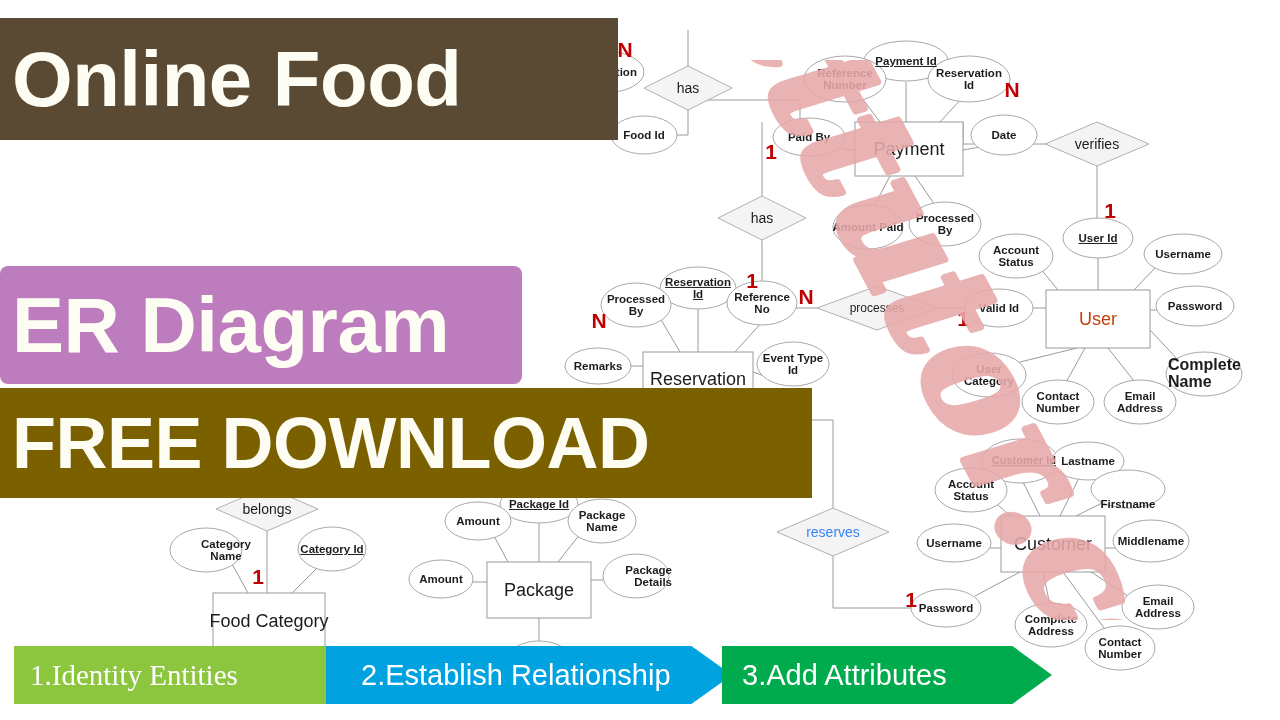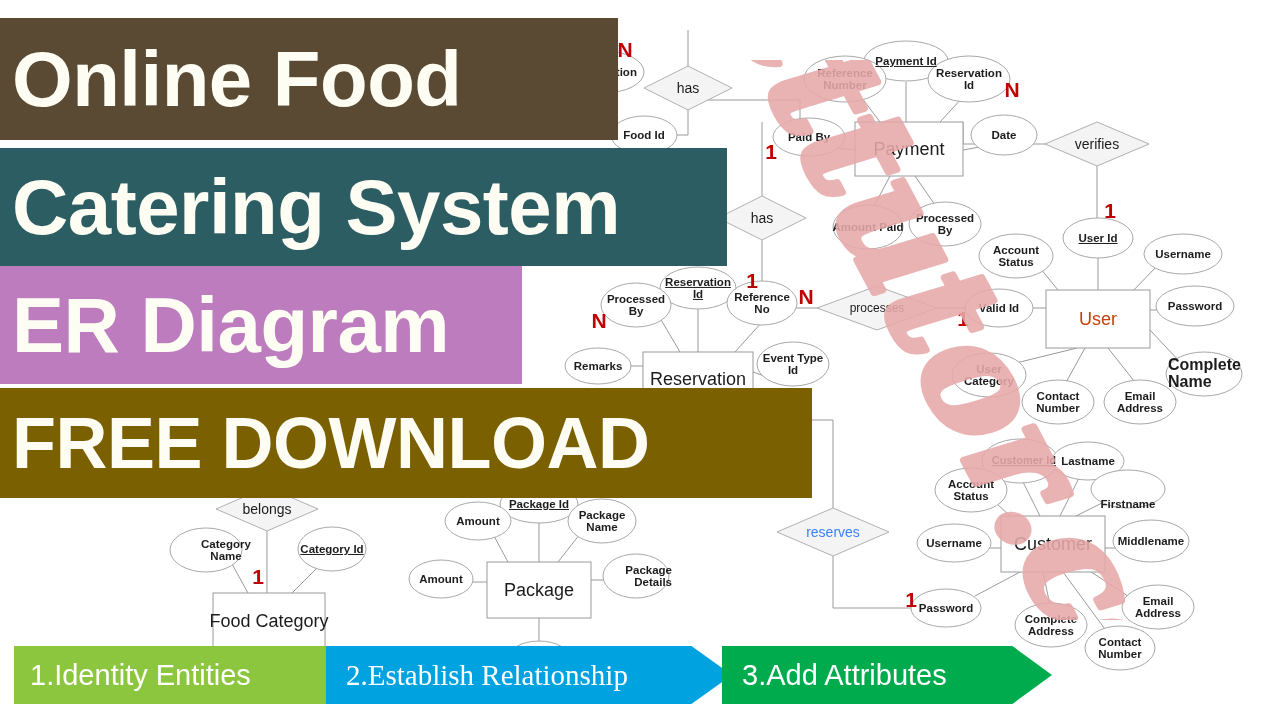--- a/index.html
+++ b/index.html
@@ -44,40 +44,40 @@
     display: flex;
     align-items: center;
     color: #fdfdf3;
     font-weight: bold;
     letter-spacing: -0.5px;
     white-space: nowrap;
     overflow: hidden;
   }
   #banner-1 { left: 0; top: 18px;  width: 618px; height: 122px; background: #5a4a33; font-size: 78px; padding-left: 12px; box-sizing: border-box; }
   #banner-2 { left: 0; top: 148px; width: 727px; height: 118px; background: #2b5d63; font-size: 78px; padding-left: 12px; box-sizing: border-box; }
-  #banner-3 { left: 0; top: 266px; width: 522px; height: 118px; background: #bc7cbe; font-size: 78px; padding-left: 12px; box-sizing: border-box; }
+  #banner-3 { left: 0; top: 266px; width: 522px; height: 118px; background: #bc7cbe; font-size: 78px; padding-left: 12px; box-sizing: border-box; border-radius: 8px; }
   #banner-4 { left: 0; top: 388px; width: 812px; height: 110px; background: #7b6000; font-size: 72px; padding-left: 12px; box-sizing: border-box; }
 
   
   .chev {
     position: absolute;
     height: 58px;
     display: flex;
     align-items: center;
     color: #ffffff;
     font-size: 29px;
     white-space: nowrap;
     box-sizing: border-box;
   }
   #chev-1 { left: 14px;  top: 646px; width: 356px; background: #8cc63e;
             clip-path: polygon(0 0, 88% 0, 100% 50%, 88% 100%, 0 100%);
             padding-left: 16px; }
   #chev-2 { left: 326px; top: 646px; width: 406px; background: #00a3e0;
             clip-path: polygon(0 0, 90% 0, 100% 50%, 90% 100%, 0 100%);
-            padding-left: 20px; font-family: Liberation Serif, serif; }
+            padding-left: 35px; }
   #chev-3 { left: 722px; top: 646px; width: 330px; background: #00ab4e;
             clip-path: polygon(0 0, 88% 0, 100% 50%, 88% 100%, 0 100%);
             padding-left: 20px; }
 </style>
 </head>
 <body>
 
 <div id="stage">
 
   <div id="er-layer">
@@ -285,21 +285,20 @@
         <div style="font-size: 21px; font-weight: bold; color: rgb(192, 0, 0); position: absolute; left: 899px; top: 600px; width: 24px; text-align: center; transform: translateY(-50%); line-height: 1.05; pointer-events: none;">1</div>
         <div style="font-size: 21px; font-weight: bold; color: rgb(192, 0, 0); position: absolute; left: 246px; top: 577px; width: 24px; text-align: center; transform: translateY(-50%); line-height: 1.05; pointer-events: none;">1</div>
       </div>
 
     <svg class="wm" viewBox="0 0 700 560">
       <text x="350" y="300" transform="rotate(62 350 300)" text-anchor="middle" font-family="'DejaVu Serif', serif" font-size="150" font-style="italic" font-weight="bold" fill="#e8a9a9" opacity="0.88" stroke="#e8a9a9" stroke-width="7" stroke-linejoin="round">inettutor.com</text>
     </svg>
   </div>
 
   <div class="banner" id="banner-1" style="background: rgb(90, 74, 51);">Online Food</div>
-  <div class="banner" id="banner-2" style="background: rgb(43, 93, 99);">Catering System</div>
   <div class="banner" id="banner-3" style="background: rgb(188, 124, 190);">ER Diagram</div>
   <div class="banner" id="banner-4" style="background: rgb(123, 96, 0);">FREE DOWNLOAD</div>
 
-  <div class="chev" id="chev-1" style="background: rgb(140, 198, 62);">1.Identity Entities</div>
+  <div class="chev" id="chev-1" style="background: rgb(140, 198, 62); font-family: Liberation Serif, serif;">1.Identity Entities</div>
   <div class="chev" id="chev-2" style="background: rgb(0, 163, 224);">2.Establish Relationship</div>
   <div class="chev" id="chev-3" style="background: rgb(0, 171, 78);">3.Add Attributes</div>
 
 </div>
 
 </body></html>

